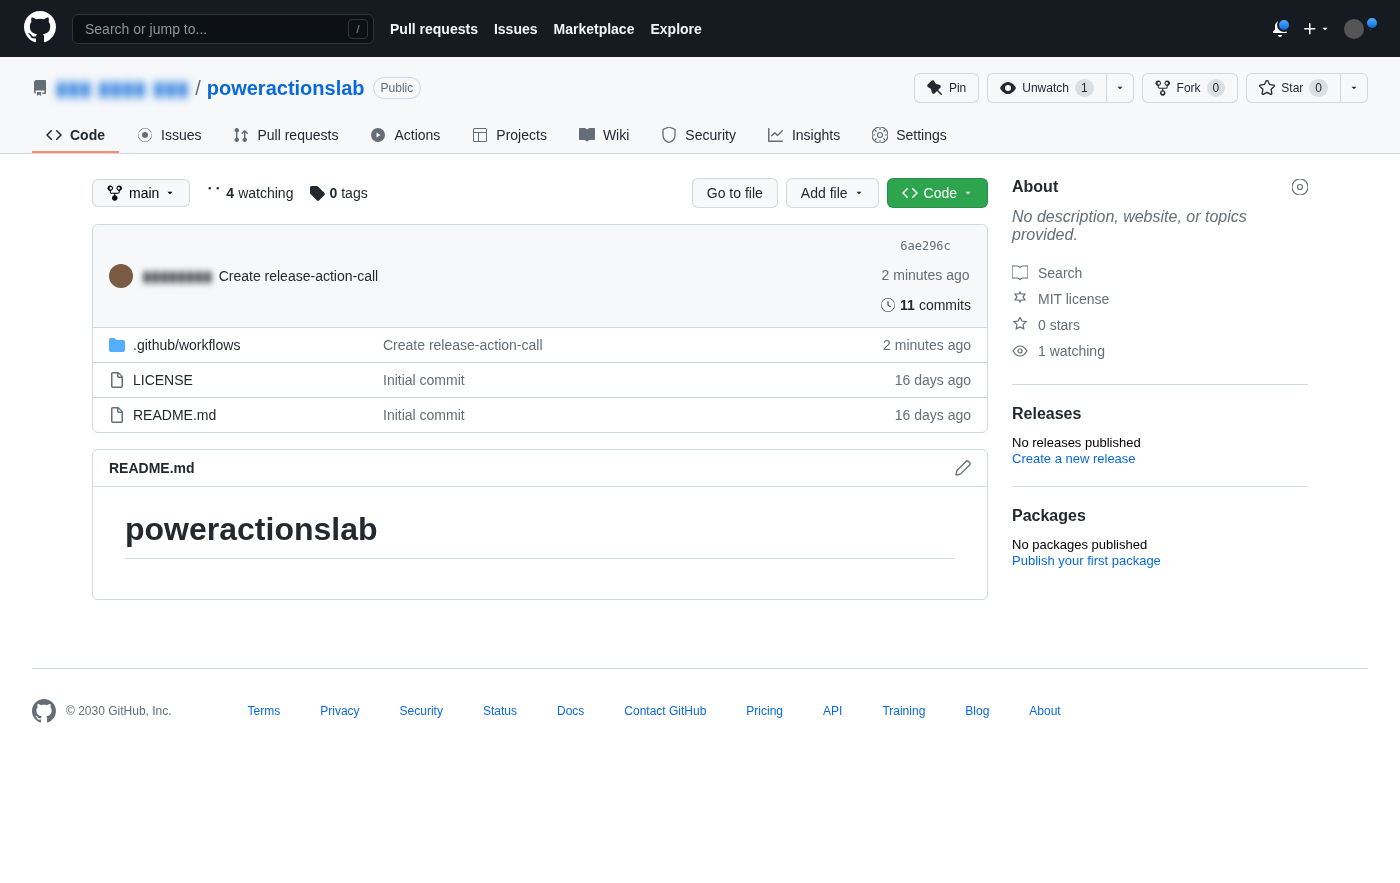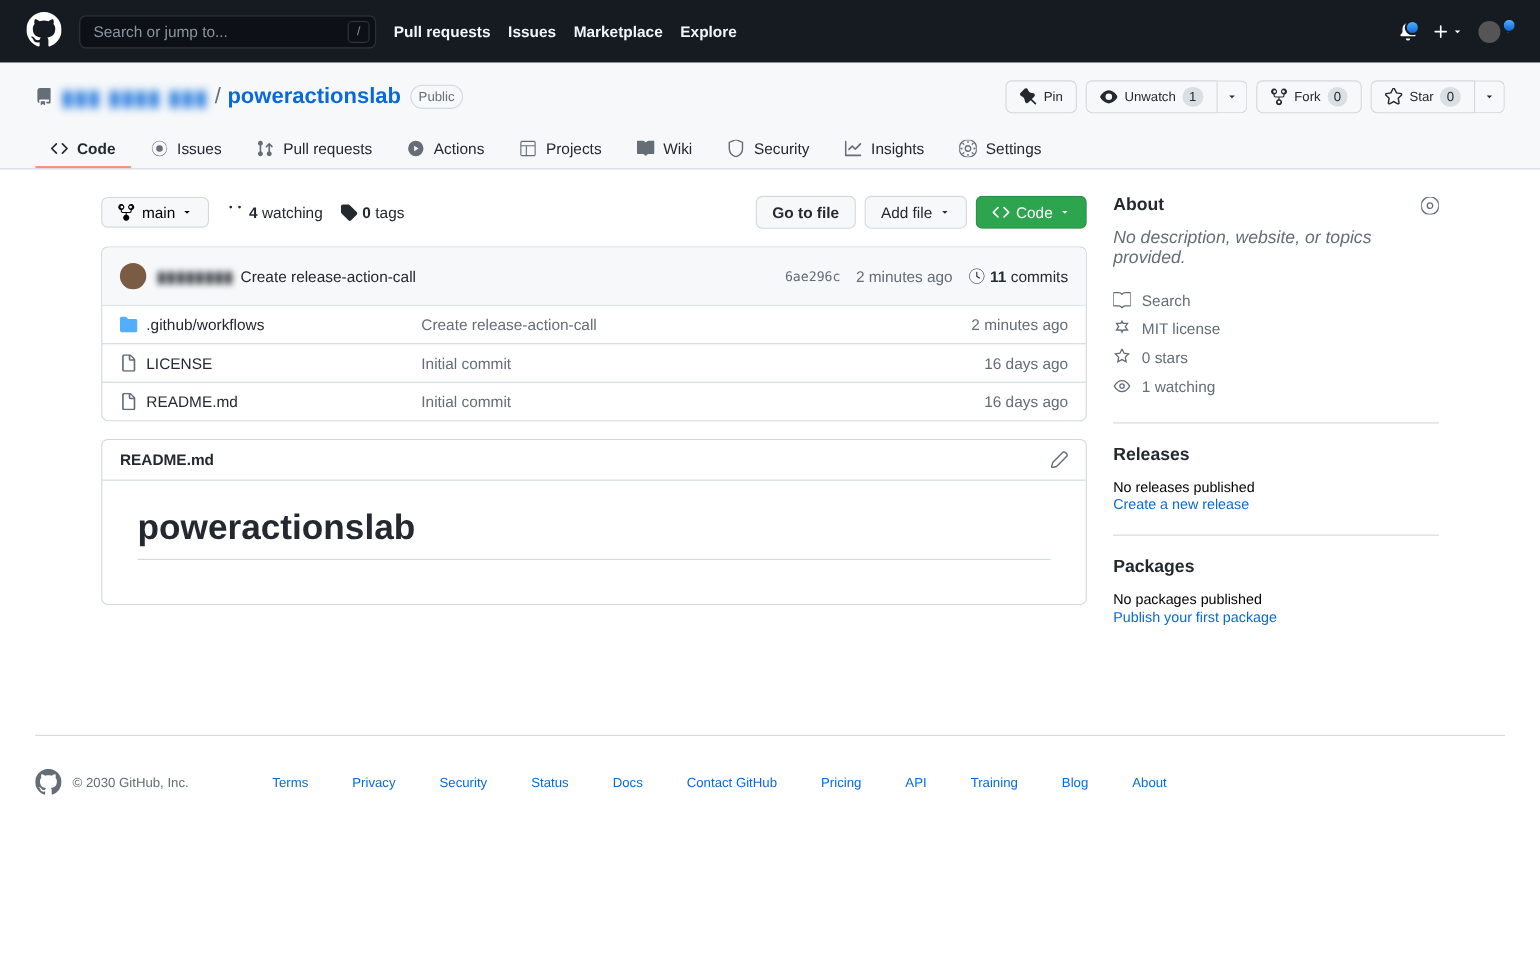--- a/index.html
+++ b/index.html
@@ -2,21 +2,21 @@
 <html><head>
 <meta charset="utf-8">
 <style>
 * { box-sizing: border-box; margin: 0; padding: 0; }
 body { font-family: -apple-system, BlinkMacSystemFont, "Segoe UI", Helvetica, Arial, sans-serif; font-size: 14px; color: #24292f; background: #ffffff; }
 a { text-decoration: none; }
 
 
 .gh-header { background: #161b22; height: 57px; display: flex; align-items: center; padding: 0 24px; }
 .gh-logo { color: #fff; margin-right: 16px; }
-.gh-search { position: relative; width: 270px; margin-right: 16px; }
+.gh-search { position: relative; width: 302px; margin-right: 16px; }
 .gh-search input { width: 100%; background: #0d1117; border: 1px solid #30363d; border-radius: 6px; padding: 5px 12px; color: #c9d1d9; font-size: 14px; height: 30px; }
 .gh-search input::placeholder { color: #8b949e; }
 .gh-search .slash { position: absolute; right: 6px; top: 5px; border: 1px solid #30363d; border-radius: 4px; width: 20px; height: 20px; display:flex; align-items:center; justify-content:center; color:#8b949e; font-size:11px; }
 .gh-nav { display: flex; gap: 16px; }
 .gh-nav a { color: #f0f6fc; font-weight: 600; font-size: 14px; }
 .gh-header-right { margin-left: auto; display: flex; align-items: center; gap: 14px; color: #fff; }
 .notif-dot { position: relative; }
 .notif-dot::after { content:''; position:absolute; top:-3px; right:-3px; width:10px; height:10px; background:linear-gradient(#54aeff,#0969da); border-radius:50%; border:2px solid #161b22; }
 .avatar-sm { width:20px; height:20px; border-radius:50%; background:#555; display:inline-block; }
 
@@ -50,21 +50,21 @@
 .branch-btn { background:#f6f8fa; border:1px solid rgba(27,31,36,0.15); border-radius:6px; padding:5px 14px; font-size:14px; font-weight:500; display:inline-flex; align-items:center; gap:6px; cursor:pointer; }
 .link-muted { color:#24292f; display:inline-flex; align-items:center; gap:4px; }
 .link-muted strong { color:#24292f; }
 .btn-primary { background:#2da44e; color:#fff; border-color: rgba(27,31,36,0.15); font-weight:500; }
 
 
 .box { border:1px solid #d0d7de; border-radius:6px; }
 .commit-row { display:flex; align-items:center; padding:14px 16px; background:#f6f8fa; border-bottom:1px solid #d0d7de; border-radius:6px 6px 0 0; }
 .commit-avatar { width:24px; height:24px; border-radius:50%; background:#7a5c44; margin-right:10px; }
 .user-blur { filter:blur(3px); font-weight:600; margin-right:6px; letter-spacing:1px; }
-.commit-right { margin-left:auto; display:flex; align-items:center; gap:14px; color:#656d76; font-size:14px; }
+.commit-right { margin-left:auto; display:flex; align-items:center; gap:14px; color:#656d76; font-size:14px;flex-direction:column; }
 .commit-right .sha { font-family: ui-monospace, monospace; font-size:12px; }
 .commit-right .commits-link { color:#24292f; display:flex; align-items:center; gap:4px; }
 
 
 .file-row { display:grid; grid-template-columns: 24px 250px 1fr 140px; align-items:center; padding:9px 16px; border-bottom:1px solid #d0d7de; font-size:14px; }
 .file-row:last-child { border-bottom:none; border-radius:0 0 6px 6px; }
 .file-row .fname { color:#24292f; }
 .file-row .fcommit { color:#656d76; }
 .file-row .ftime { color:#656d76; text-align:right; }
 .dir-icon { color:#54aeff; }
@@ -276,21 +276,21 @@
         <span>watching</span>
       </a>
       <a class="link-muted">
         <svg width="16" height="16" viewBox="0 0 16 16">
             <path d="M1 7.775V2.75C1 1.784 1.784 1 2.75 1h5.025c.464 0 .91.184 1.238.513l6.25 6.25a1.75 1.75 0 010 2.474l-5.026 5.026a1.75 1.75 0 01-2.474 0l-6.25-6.25A1.75 1.75 0 011 7.775zM6 5a1 1 0 11-2 0 1 1 0 012 0z"></path>
           </svg>
         <strong>0</strong>
         <span>tags</span>
       </a>
       <div class="file-nav-right">
-        <button class="btn" style="font-size:14px;font-weight:700;padding:6px 14px;height:auto">Go to file</button>
+        <button class="btn" style="font-size:14px;font-weight:400;padding:6px 14px;height:auto">Go to file</button>
         <button class="btn" style="font-size:14px;font-weight:500;padding:6px 14px;height:auto">
           <span>Add file</span>
           <svg width="10" height="10" viewBox="0 0 16 16">
               <path d="M4 6l4 4 4-4H4z"></path>
             </svg>
         </button>
         <button class="btn btn-primary" style="font-size:14px;font-weight:500;padding:6px 14px;height:auto">
           <svg width="16" height="16" viewBox="0 0 16 16" fill="#fff">
               <path d="M4.72 3.22a.75.75 0 011.06 1.06L2.06 8l3.72 3.72a.75.75 0 11-1.06 1.06L.47 8.53a.75.75 0 010-1.06l4.25-4.25zm6.56 0a.75.75 0 10-1.06 1.06L13.94 8l-3.72 3.72a.75.75 0 101.06 1.06l4.25-4.25a.75.75 0 000-1.06l-4.25-4.25z"></path>
             </svg>

